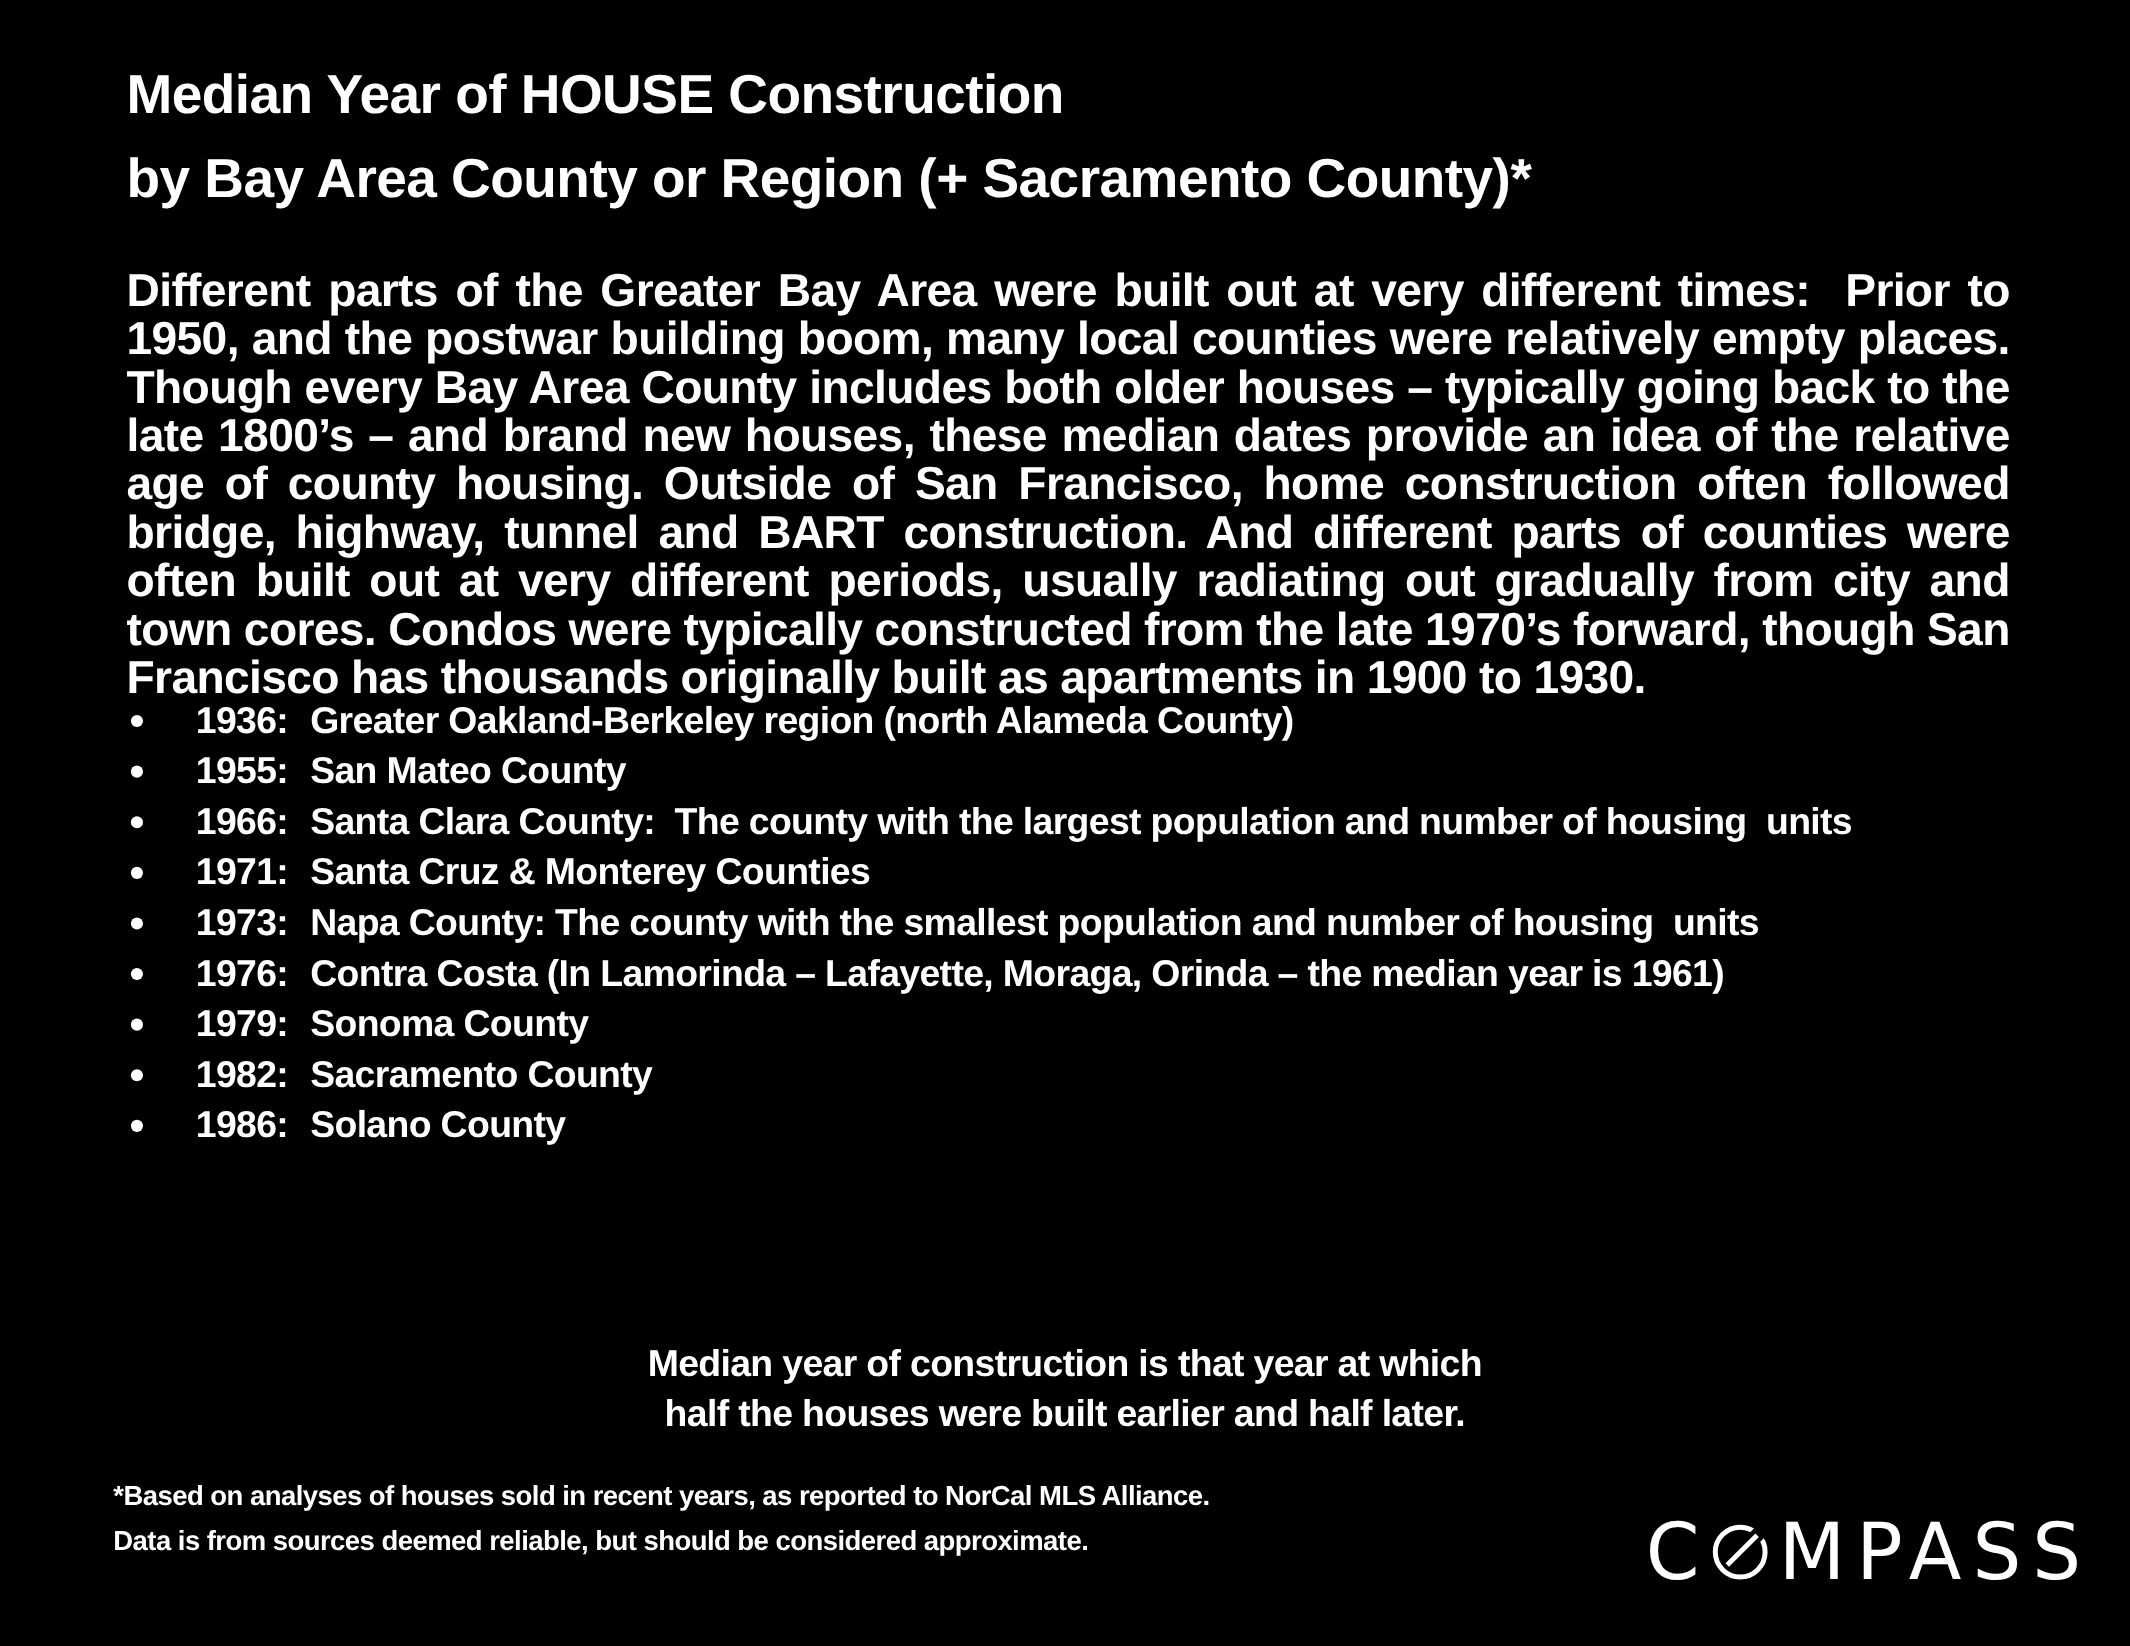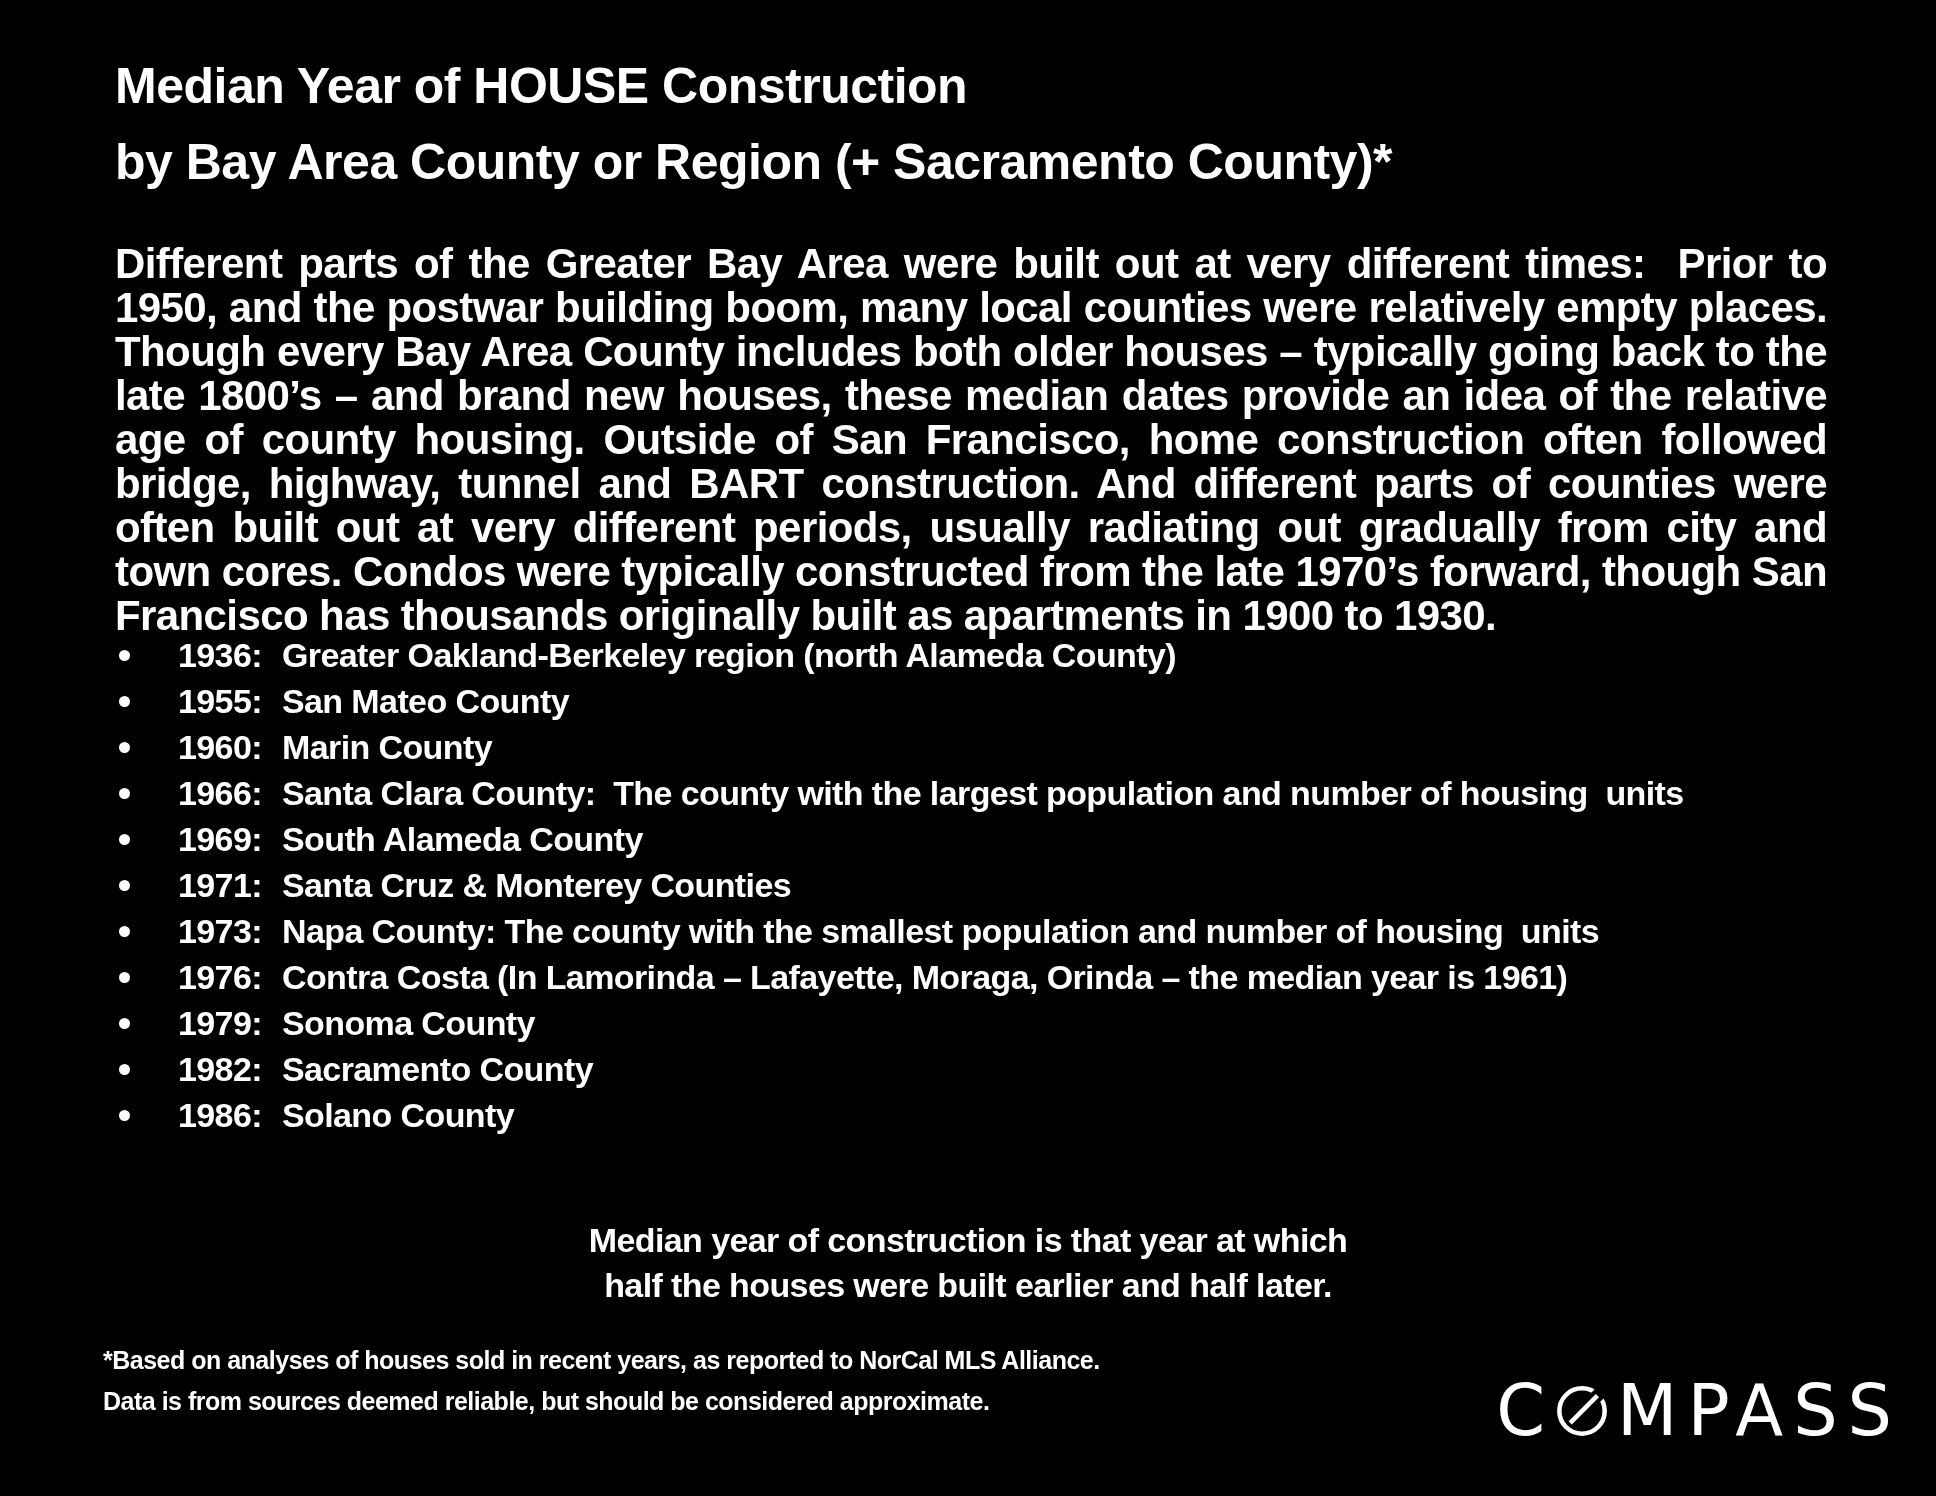--- a/index.html
+++ b/index.html
@@ -79,32 +79,22 @@
       <span class="bullet-year">1936:</span>
       <span class="bullet-text">Greater Oakland-Berkeley region (north Alameda County)</span>
     </li>
     <li>
       <span class="bullet-dot"></span>
       <span class="bullet-year">1955:</span>
       <span class="bullet-text">San Mateo County</span>
     </li>
     <li>
       <span class="bullet-dot"></span>
-      <span class="bullet-year">1960:</span>
-      <span class="bullet-text">Marin County</span>
-    </li>
-    <li>
-      <span class="bullet-dot"></span>
       <span class="bullet-year">1966:</span>
       <span class="bullet-text">Santa Clara County:  The county with the largest population and number of housing  units</span>
-    </li>
-    <li>
-      <span class="bullet-dot"></span>
-      <span class="bullet-year">1969:</span>
-      <span class="bullet-text">South Alameda County</span>
     </li>
     <li>
       <span class="bullet-dot"></span>
       <span class="bullet-year">1971:</span>
       <span class="bullet-text">Santa Cruz &amp; Monterey Counties</span>
     </li>
     <li>
       <span class="bullet-dot"></span>
       <span class="bullet-year">1973:</span>
       <span class="bullet-text">Napa County: The county with the smallest population and number of housing  units</span>

